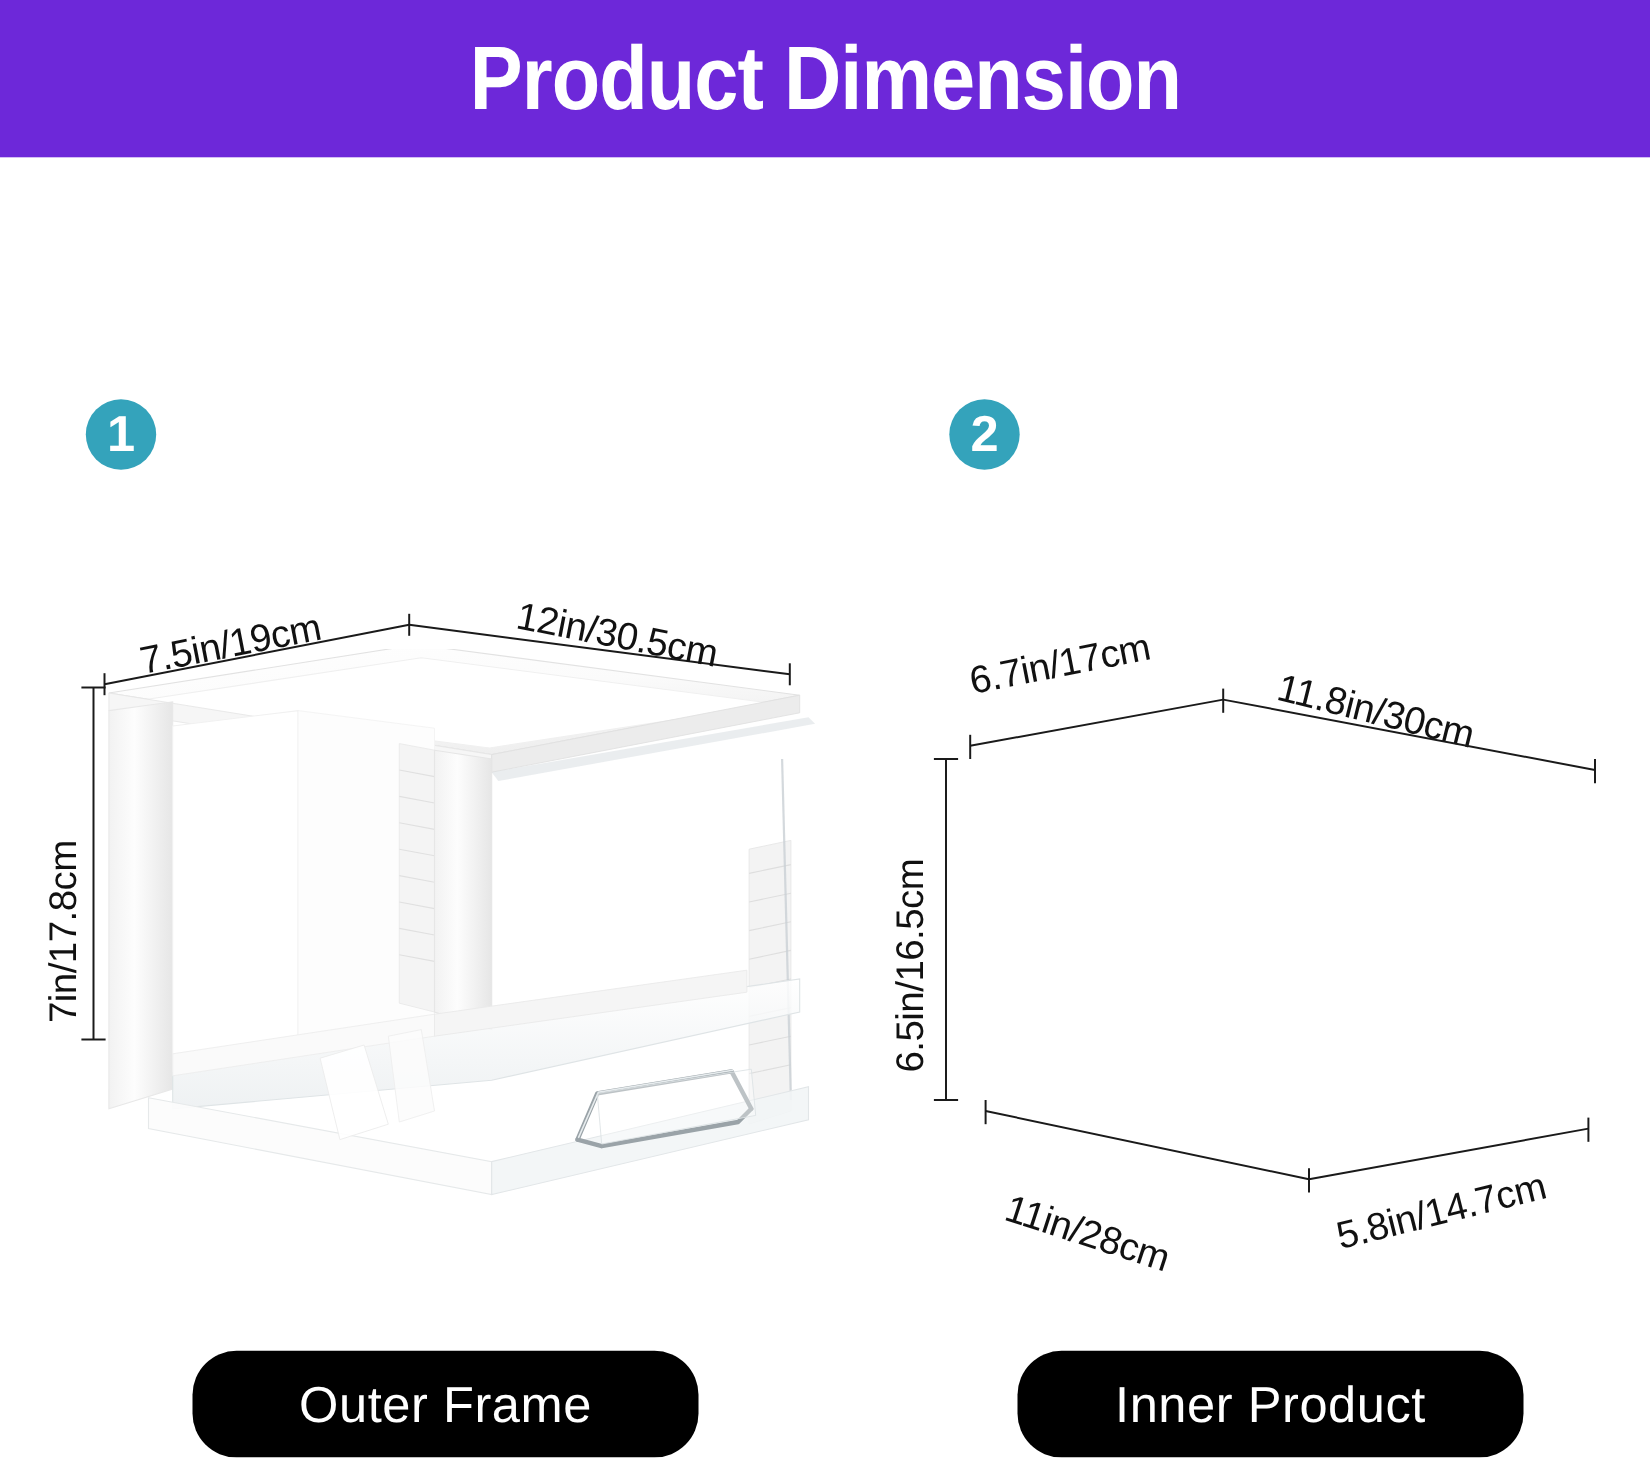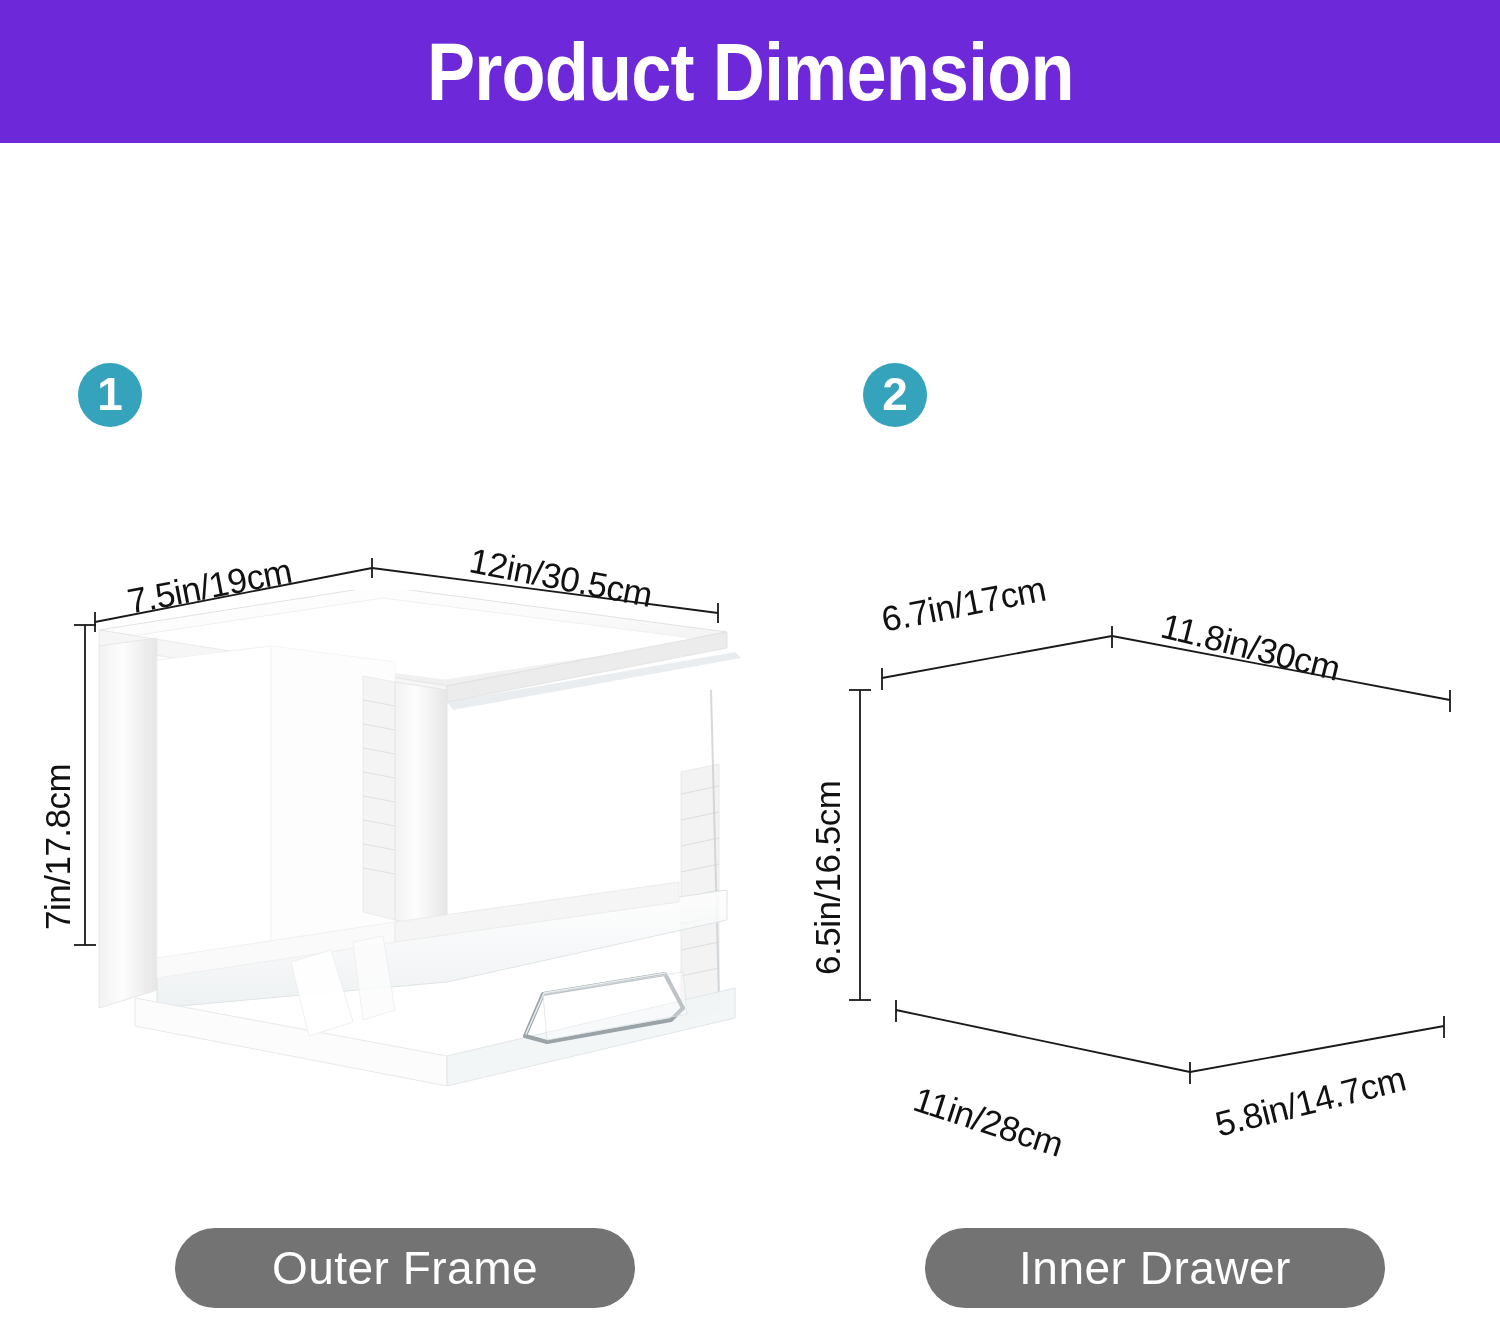--- a/index.html
+++ b/index.html
@@ -63,23 +63,23 @@
     color: #111111;
     white-space: nowrap;
     font-weight: 400;
     letter-spacing: -0.5px;
     transform-origin: left center;
   }
 
   
   .pill {
     position: absolute;
-    height: 80px;
+    height: 97px;
     border-radius: 40px;
-    background: #737373;
+    background: #000000;
     color: #ffffff;
     display: flex;
     align-items: center;
     justify-content: center;
     font-size: 46px;
     font-weight: 400;
     letter-spacing: 0.5px;
   }
   #pill-left  { left: 175px; top: 1228px; width: 460px; }
   #pill-right { left: 925px; top: 1228px; width: 460px; }
@@ -238,15 +238,15 @@
 
     <line x1="146" y1="1010" x2="440" y2="1072" stroke="#1a1a1a" stroke-width="1.8"></line>
     <line x1="146" y1="1000" x2="146" y2="1022" stroke="#1a1a1a" stroke-width="1.8"></line>
     <line x1="440" y1="1062" x2="440" y2="1084" stroke="#1a1a1a" stroke-width="1.8"></line>
 
     <line x1="440" y1="1072" x2="694" y2="1026" stroke="#1a1a1a" stroke-width="1.8"></line>
     <line x1="694" y1="1016" x2="694" y2="1038" stroke="#1a1a1a" stroke-width="1.8"></line>
   </svg>
 
   <div class="pill" id="pill-right" style="left:175px;">
-    <span>Inner Drawer</span>
+    <span>Inner Product</span>
   </div>
 </div>
 
 </body></html>

